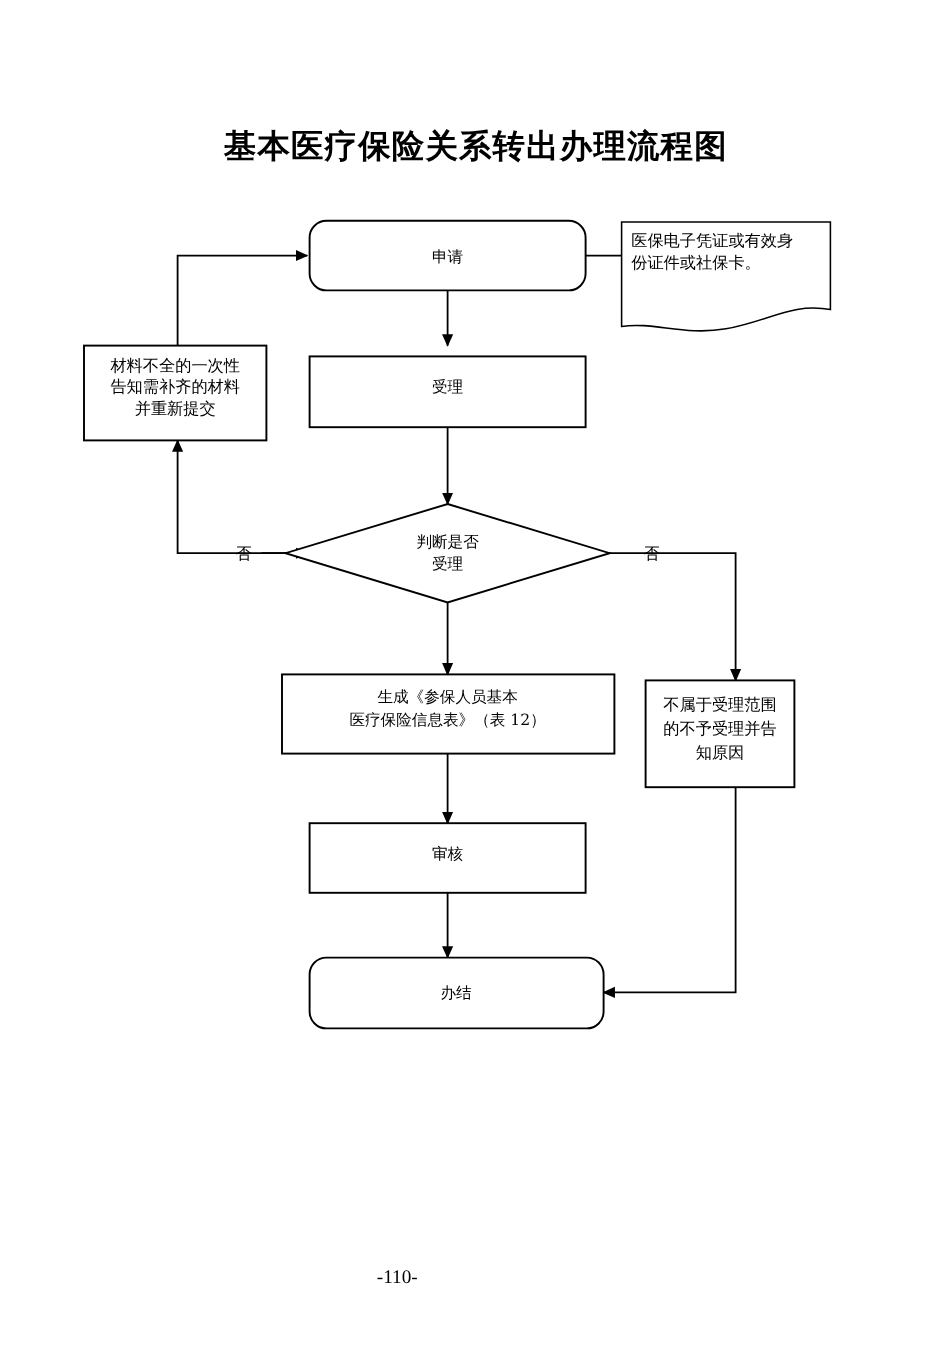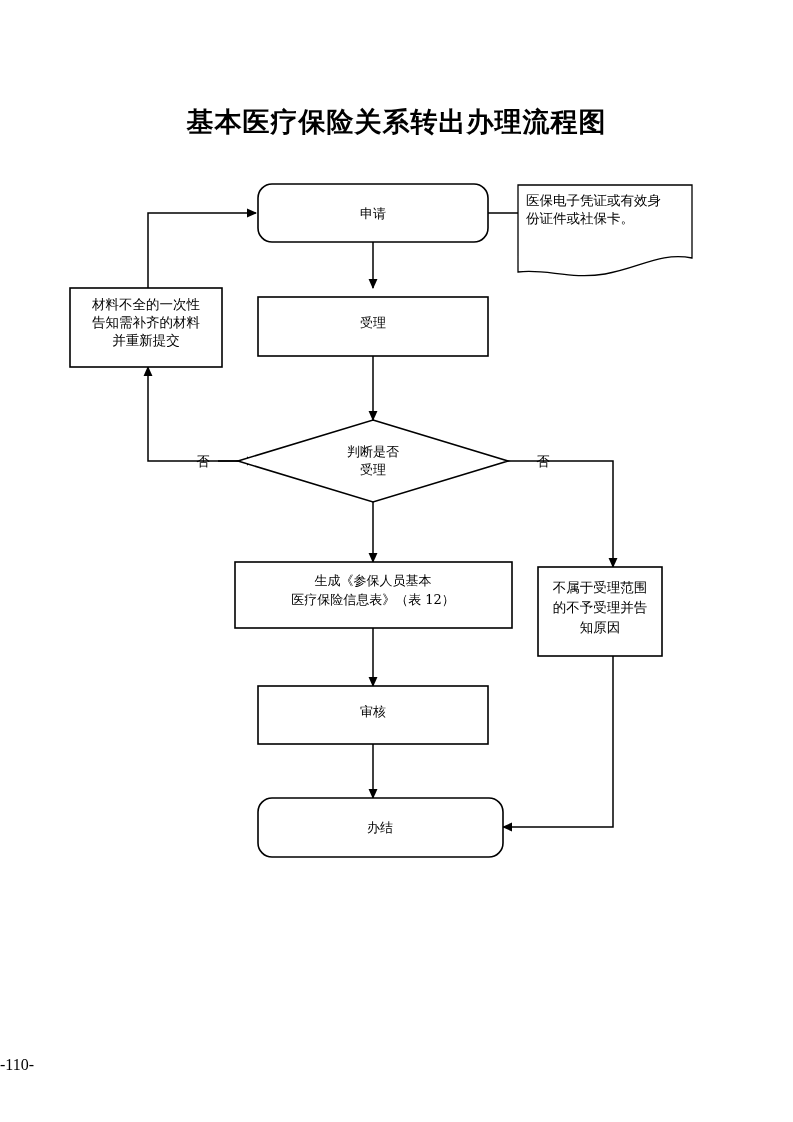--- a/index.html
+++ b/index.html
@@ -40,21 +40,21 @@
     left: 0;
     top: 0;
     width: 793px;
     height: 1122px;
   }
   #footer {
     position: absolute;
     left: 0;
     top: 1056px;
     width: 662px;
-    text-align: left;
+    text-align: center;
     font-size: 16px;
     color: #000000;
     font-family: "Liberation Serif", serif;
   }
   .node-text {
     font-family: "DejaVu Serif", "Liberation Serif", serif;
     font-size: 13px;
     fill: #000000;
   }
   .note-text {

